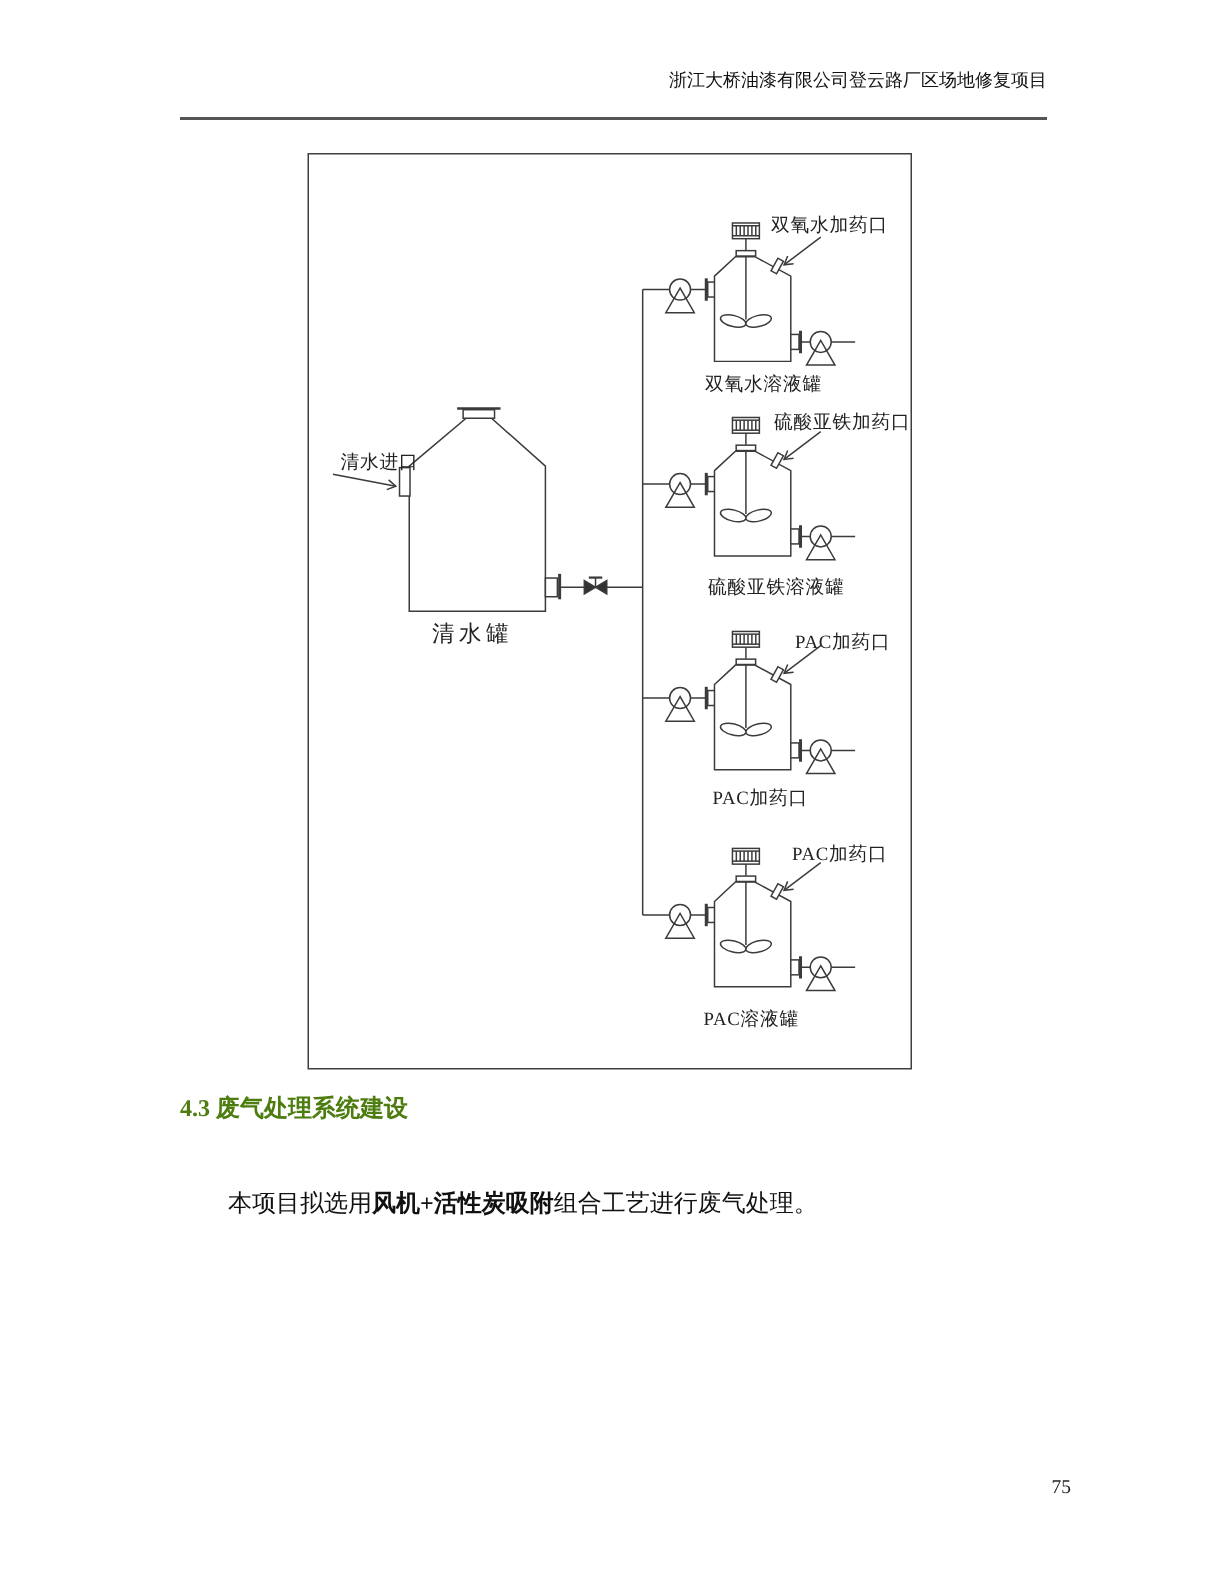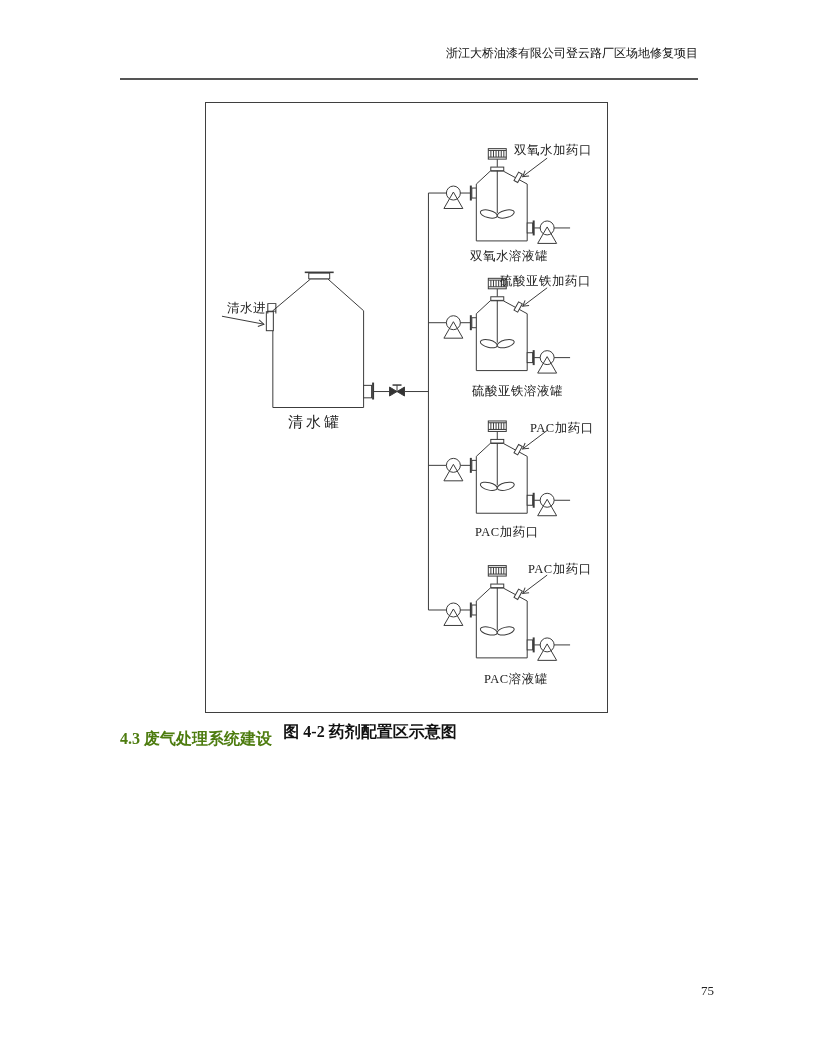--- a/index.html
+++ b/index.html
@@ -129,31 +129,31 @@
       <use href="#unit" y="363"></use>
       <use href="#unit" y="508"></use>
     </svg>
 
     <div class="dlabel" style="left:21px; top:197px;">清水进口</div>
     <div class="dlabel-big" style="left:82px; top:310px;">清水罐</div>
 
     <div class="dlabel" style="left:308px; top:39px;">双氧水加药口</div>
     <div class="dlabel" style="left:264px; top:145px;">双氧水溶液罐</div>
 
-    <div class="dlabel" style="left:294px; top:170px;text-align:center;">硫酸亚铁加药口</div>
+    <div class="dlabel" style="left:310px; top:170px;text-align:center;">硫酸亚铁加药口</div>
     <div class="dlabel" style="left:266px; top:280px;">硫酸亚铁溶液罐</div>
 
     <div class="dlabel" style="left:324px; top:317px;">PAC加药口</div>
     <div class="dlabel" style="left:269px; top:421px;">PAC加药口</div>
 
     <div class="dlabel" style="left:322px; top:458px;">PAC加药口</div>
-    <div class="dlabel" style="left:278px; top:568px;">PAC溶液罐</div>
+    <div class="dlabel" style="left:263px; top:568px;">PAC溶液罐</div>
   </div>
 
-  <div class="abs figure-caption">图 4-2 药剂配置区示意图</div>
 
   <div class="abs section-heading">4.3 废气处理系统建设</div>
 
+  <div class="abs para para-1"><span>本项目拟选用</span><span style="font-weight:bold">风机+活性炭吸附</span><span>组合工艺进行废气处理。</span></div>
 
 
   <div class="abs page-number">75</div>
 
 </div>
 
 </body></html>

